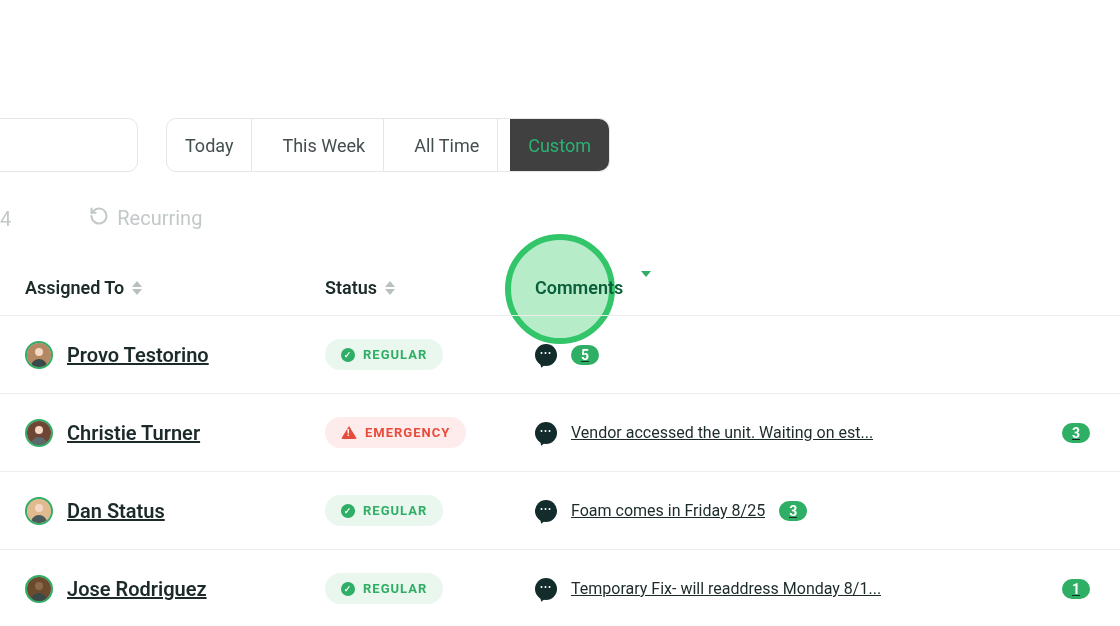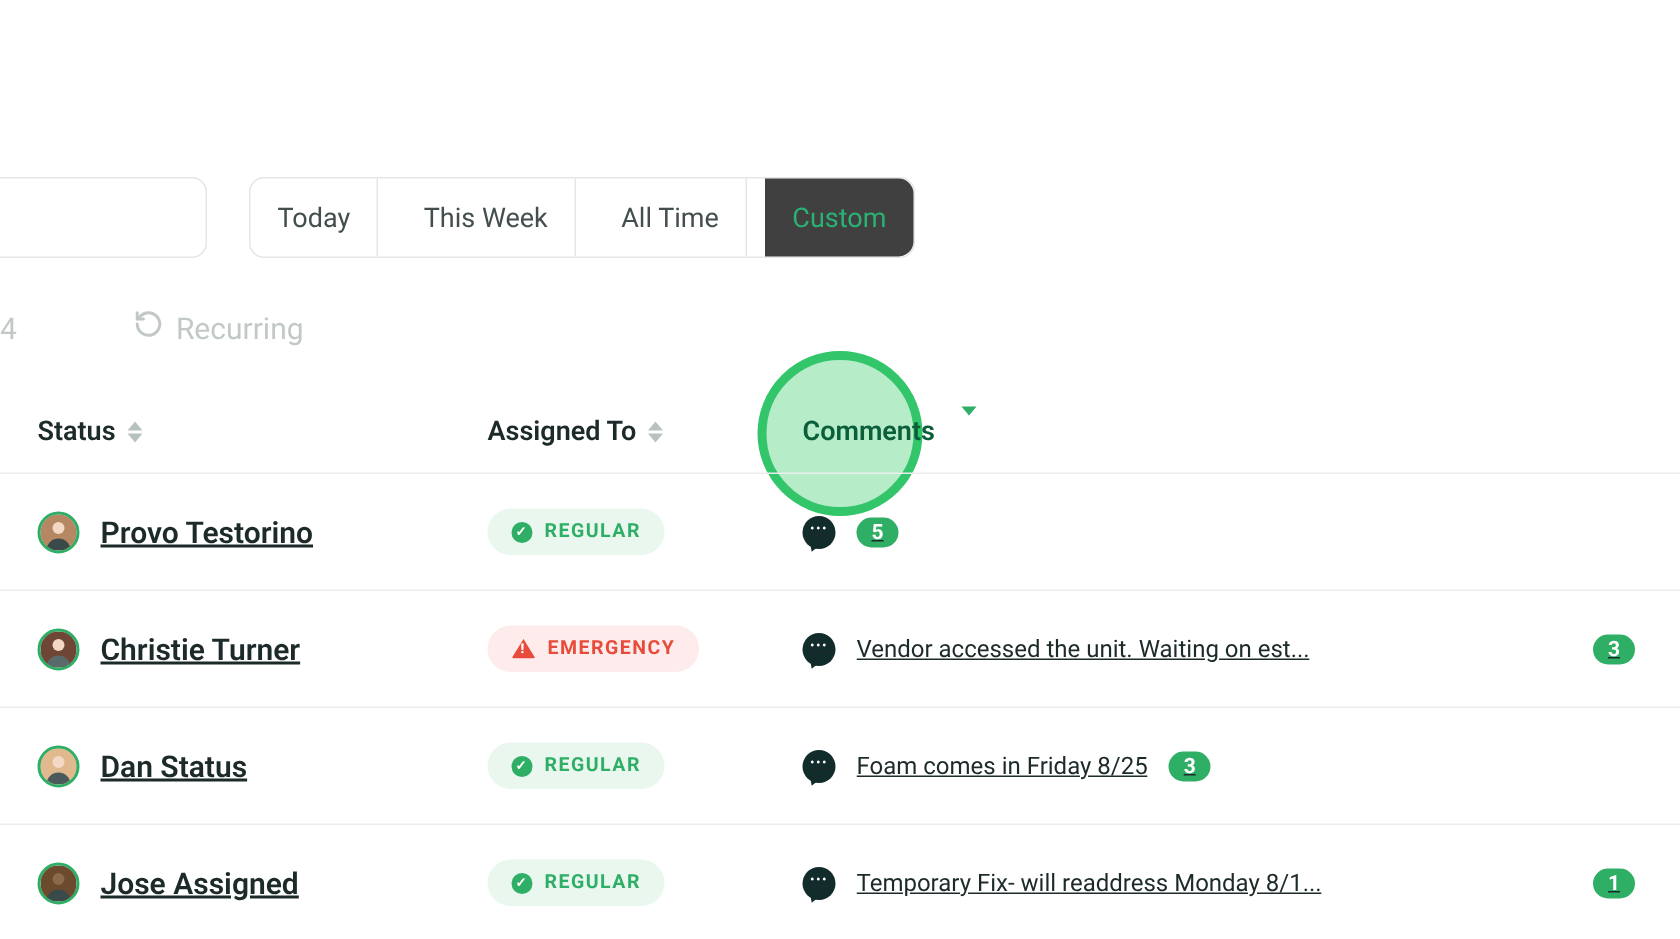--- a/index.html
+++ b/index.html
@@ -65,21 +65,21 @@
     gap: 30px;
     color: #c9cfcf;
     font-size: 20px;
   }
   .sec-num {
     font-size: 20px;
     color: #c2c8c8;
   }
   .recurring {
     display: flex;
-    align-items: center;
+    align-items: flex-start;
     gap: 8px;
     color: #c2c8c8;
     cursor: pointer;
     margin-left: 48px;
   }
   .recurring svg { stroke: #c2c8c8; }
 
   
   .table-header {
     position: absolute;
@@ -322,28 +322,28 @@
         <path d="M3 12a9 9 0 1 0 3-6.7L3 8"></path>
         <polyline points="3 3 3 8 8 8"></polyline>
       </svg>
     </span>
     <span>Recurring</span>
   </div>
 </div>
 
 <div class="table-header">
   <div class="col-head">
-    <span>Status</span>
+    <span>Assigned To</span>
     <span class="sort-arrows">
       <span class="tri-up"></span>
         <span class="tri-down"></span>
     </span>
   </div>
   <div class="col-head">
-    <span>Assigned To</span>
+    <span>Status</span>
     <span class="sort-arrows">
       <span class="tri-up"></span>
         <span class="tri-down"></span>
     </span>
   </div>
   <div class="col-head comments-head-wrap">
     <div class="comments-highlight"></div>
     <span class="comments-head-text">Comments</span>
     <span class="comments-sort">
       <span class="tri-down-green"></span>
@@ -434,21 +434,21 @@
 
   <div class="row">
     <div class="assignee">
       <span class="avatar">
         <svg viewBox="0 0 24 24">
             <rect width="24" height="24" fill="#6b4a2e"></rect>
             <circle cx="12" cy="9" r="4" fill="#8b6a4a"></circle>
             <path d="M4 24c0-5 4-8 8-8s8 3 8 8" fill="#3a4a4a"></path>
           </svg>
       </span>
-      <span class="assignee-name">Jose Assigned</span>
+      <span class="assignee-name">Jose Rodriguez</span>
     </div>
     <div>
       <span class="status-pill status-regular">
         <span class="status-icon-reg">✓</span>
         <span>REGULAR</span>
       </span>
     </div>
     <div class="comment-cell">
       <span class="comment-bubble">
           <span class="bubble-dots">•••</span>

